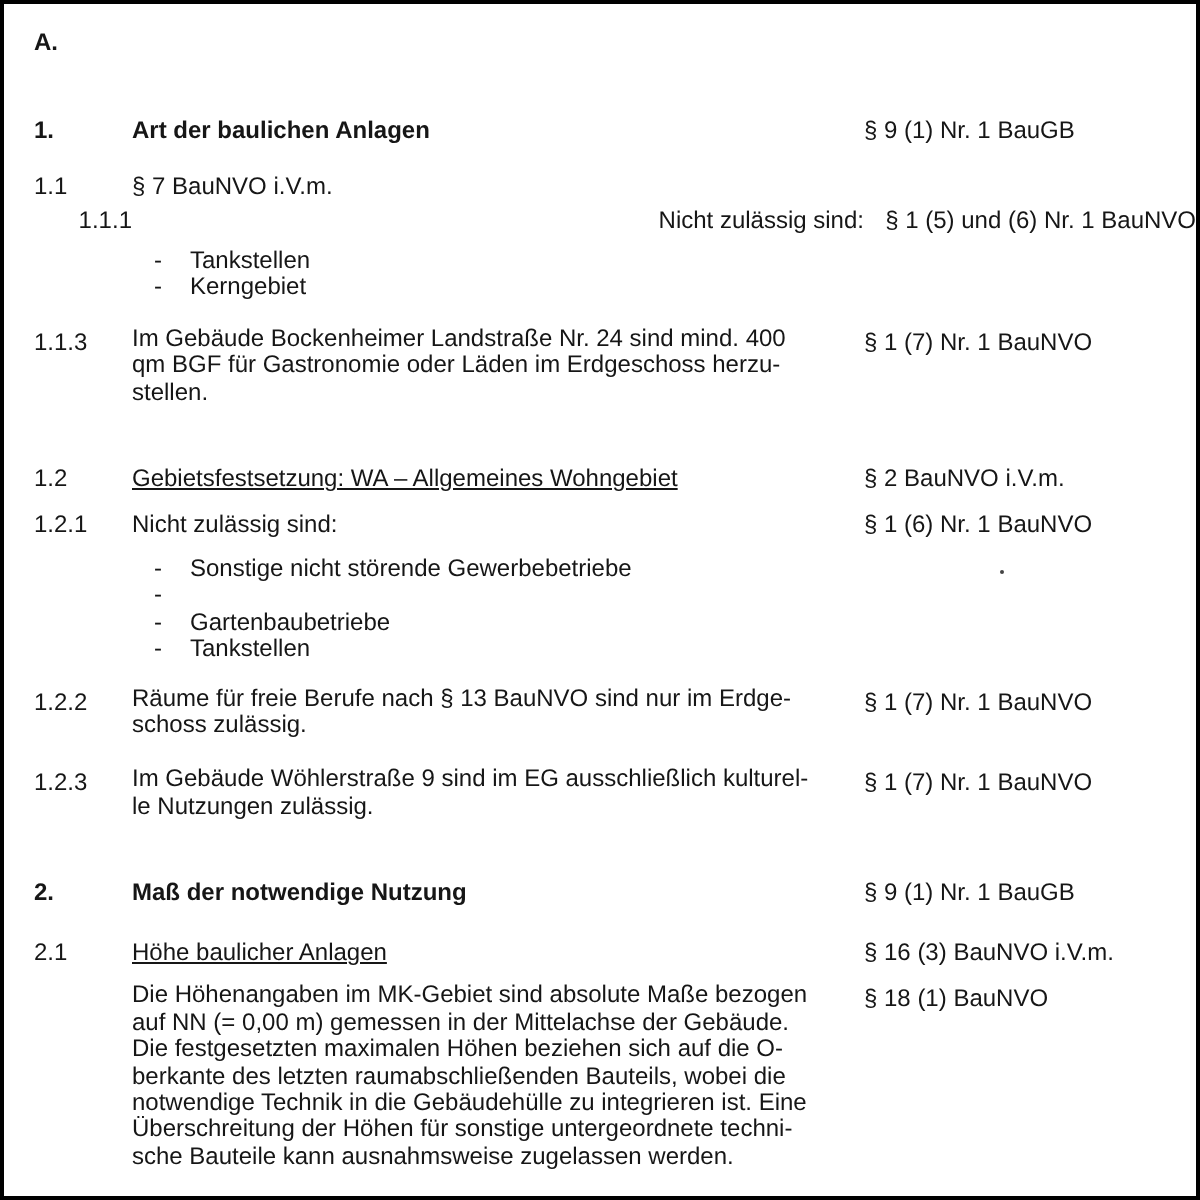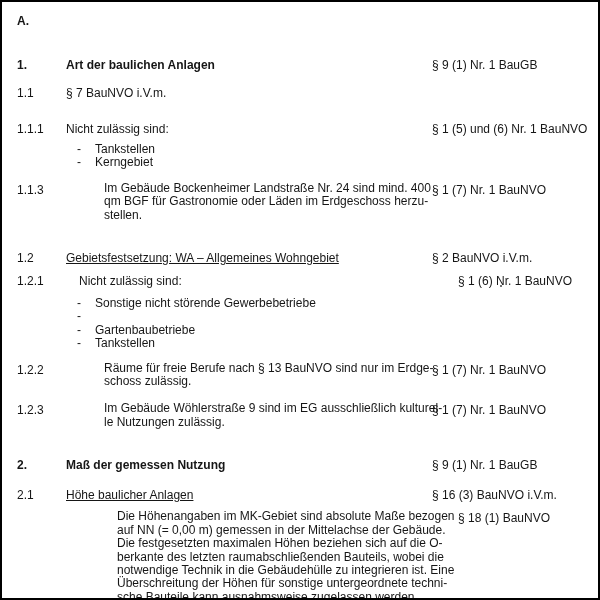--- a/index.html
+++ b/index.html
@@ -25,33 +25,32 @@
     line-height: 16px;
   }
   .col-num { }
   .col-body { }
   .col-ref { white-space: nowrap; line-height: 15px; padding-top: 1px; }
   .bold { font-weight: bold; }
   .underline { text-decoration: underline; }
   .pre {
     white-space: pre;
     line-height: 13.4px;
-    margin-left: 38px;
   }
   .bullets { }
   .bullet { display: flex; line-height: 13.4px; }
   .bullet .dash { width: 29px; padding-left: 11px; box-sizing: border-box; }
   
   .mt28 { margin-top: 28px; }
   .mt14 { margin-top: 14px; }
   .mt12 { margin-top: 12px; }
   .mt11 { margin-top: 11px; }
-  .mt10 { margin-top: 20px; }
+  .mt10 { margin-top: 1px; text-align: right; }
   .mt8  { margin-top: 8px; }
-  .mt7  { margin-top: 7px; gap: 13px; }
+  .mt7  { margin-top: 7px; }
   .mt6  { margin-top: 6px; }
   .artifact-dot {
     position: absolute;
     left: 498px;
     top: 283px;
     width: 2px;
     height: 2px;
     background: #444;
     border-radius: 50%;
   }
@@ -150,21 +149,21 @@
 
     <div class="row mt14">
       <div class="col-num">1.2.3</div>
       <div class="col-body pre">Im Gebäude Wöhlerstraße 9 sind im EG ausschließlich kulturel-
 le Nutzungen zulässig.</div>
       <div class="col-ref">§ 1 (7) Nr. 1 BauNVO</div>
     </div>
 
     <div class="row mt28">
       <div class="col-num bold">2.</div>
-      <div class="col-body bold">Maß der gemessen Nutzung</div>
+      <div class="col-body bold">Maß der notwendige Nutzung</div>
       <div class="col-ref">§ 9 (1) Nr. 1 BauGB</div>
     </div>
 
     <div class="row mt14">
       <div class="col-num">2.1</div>
       <div class="col-body underline">Höhe baulicher Anlagen</div>
       <div class="col-ref">§ 16 (3) BauNVO i.V.m.</div>
     </div>
 
     <div class="row mt7">

